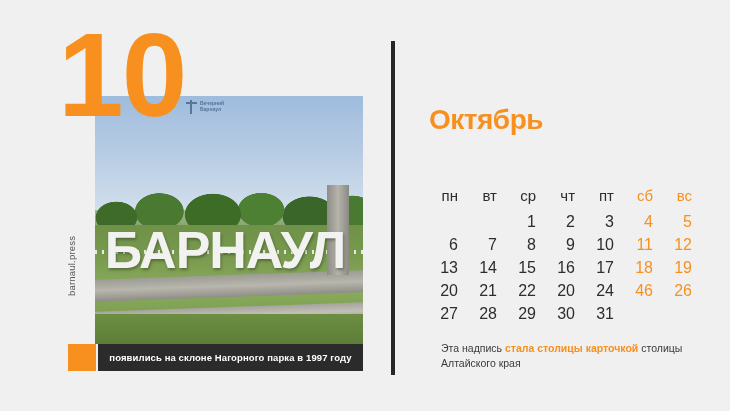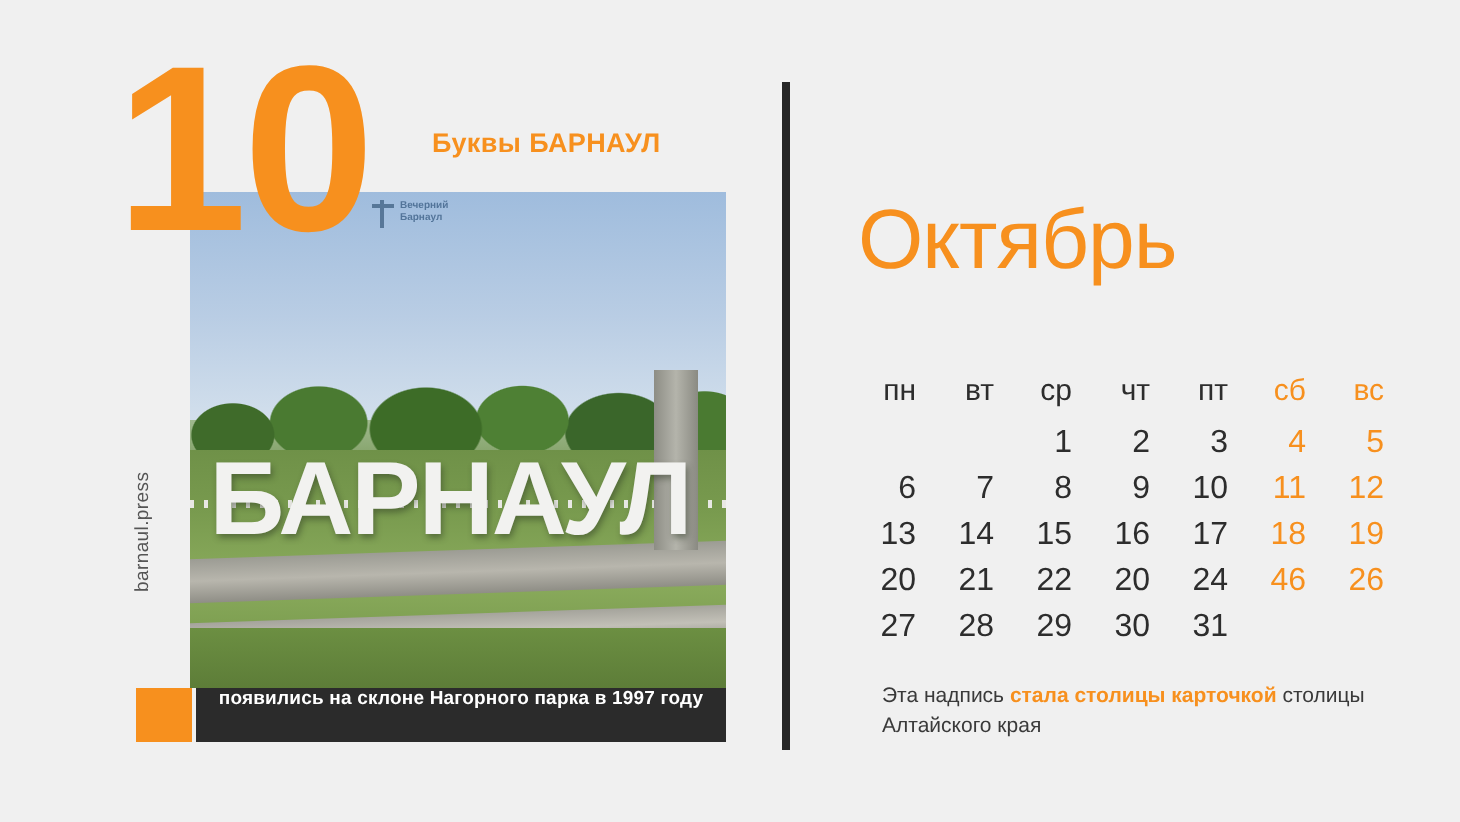--- a/index.html
+++ b/index.html
@@ -170,20 +170,21 @@
   }
 
   .caption-bar {
     position: absolute;
     left: 98px;
     top: 344px;
     width: 265px;
     height: 27px;
     background: #2b2b2b;
     display: flex;
+    align-items: center;
     justify-content: center;
   }
   .caption-bar .caption-text {
     font-size: 9.5px;
     font-weight: bold;
     color: #ffffff;
     letter-spacing: 0.1px;
     white-space: nowrap;
   }
 
@@ -201,23 +202,23 @@
   .right-panel {
     position: absolute;
     left: 395px; top: 0;
     width: 335px; height: 411px;
   }
 
   .month-title {
     position: absolute;
     left: 34px;
     top: 98px;
-    font-size: 42px;
+    font-size: 28px;
     line-height: 44px;
-    font-weight: normal;
+    font-weight: bold;
     color: #f7901e;
     letter-spacing: -0.5px;
   }
 
   .calendar {
     position: absolute;
     left: 28px;
     top: 160px;
     border-collapse: collapse;
     margin-top: 24px;
@@ -258,21 +259,20 @@
 </style>
 </head>
 <body>
 
 <div class="page">
 
   <div class="left-panel">
 
     <div class="day-number">10</div>
 
-    <div class="topic-title">Буквы БАРНАУЛ</div>
 
     <div class="photo">
       <div class="sky"></div>
       <div class="treeline"></div>
       <div class="hill"></div>
       <div class="fence"></div>
       <div class="road"></div>
       <div class="road2"></div>
       <div class="grass-bottom"></div>
       <div class="sign-block"></div>

